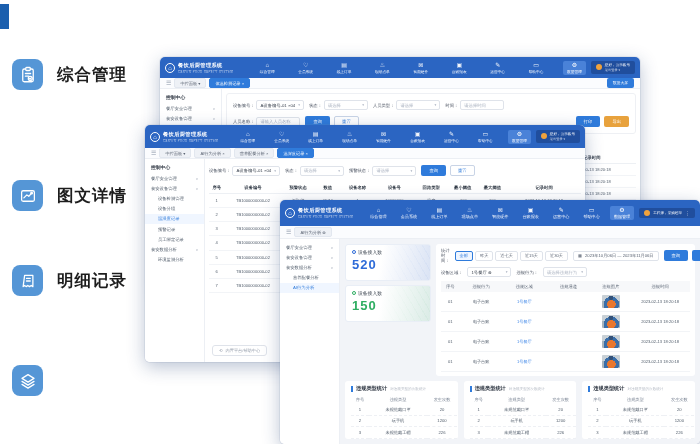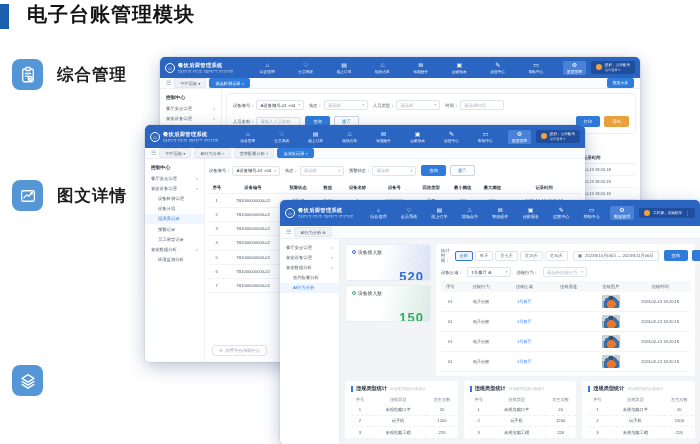--- a/index.html
+++ b/index.html
@@ -84,21 +84,21 @@
   .w1 .data-table{margin-top:18px;}
   .w2 .data-table{margin-top:4px;}
   .w2 td{padding:4px 2px;word-break:break-all;line-height:1.25;}
 
   
   .top-split{display:flex;gap:5px;flex:0 0 auto;}
   .stats-col{display:flex;flex-direction:column;gap:4px;width:86px;flex:0 0 auto;}
   .stat-card{height:37px;border:1px solid #e9eef6;border-radius:3px;padding:4px 6px;position:relative;overflow:hidden;background:#fff;}
   .stat-card .sc-label{display:flex;align-items:center;gap:2px;font-size:4.8px;color:#333c48;position:relative;z-index:1;}
   .sc-dot{width:4px;height:4px;border-radius:50%;border:1px solid currentColor;display:inline-block;}
-  .stat-card .sc-value{font-size:13px;font-weight:bold;margin-top:14px;position:relative;z-index:1;letter-spacing:1px;text-align:right;}
+  .stat-card .sc-value{font-size:13px;font-weight:bold;margin-top:2px;position:relative;z-index:1;letter-spacing:1px;}
   .stat-card.t0{background:linear-gradient(100deg,#fff 42%,rgba(47,107,216,.12)),repeating-linear-gradient(60deg,transparent 0 5px,rgba(47,107,216,.05) 5px 6px);}
   .stat-card.t1{background:linear-gradient(100deg,#fff 42%,rgba(228,87,61,.12)),repeating-linear-gradient(60deg,transparent 0 5px,rgba(228,87,61,.05) 5px 6px);}
   .stat-card.t2{background:linear-gradient(100deg,#fff 42%,rgba(47,174,98,.12)),repeating-linear-gradient(60deg,transparent 0 5px,rgba(47,174,98,.05) 5px 6px);}
   .t0 .sc-value,.t0 .sc-dot{color:#2e6bd8;}
   .t1 .sc-value,.t1 .sc-dot{color:#e4573d;}
   .t2 .sc-value,.t2 .sc-dot{color:#2fae62;}
 
   .right-panel{flex:1;background:#fff;border-radius:3px;padding:4px 5px;display:flex;flex-direction:column;gap:4px;min-width:0;}
   .seg{display:flex;gap:2px;}
   .opt{font-size:4.2px;padding:1.5px 4px;border:1px solid #dfe3ea;border-radius:2px;color:#5a6372;background:#fff;white-space:nowrap;}
@@ -123,21 +123,20 @@
 
   .footer-pill{position:absolute;left:7px;bottom:6px;border:1px solid #dfe3ea;border-radius:3px;padding:2px 6px;
     font-size:4.2px;color:#99a1ae;display:flex;align-items:center;gap:3px;background:#fff;white-space:nowrap;}
 </style>
 </head>
 <body>
 
 <div id="canvas">
 
   <div class="page-title-bar"></div>
-  <div class="page-title">电子台账管理模块</div>
 
   <div class="feature" style="top:59px;">
     <div class="fico">
       <svg width="18" height="18" viewBox="0 0 24 24" fill="none" stroke="#fff" stroke-width="1.7" stroke-linecap="round" stroke-linejoin="round">
         <rect x="5" y="4" width="14" height="17" rx="2"></rect>
           <rect x="9" y="2" width="6" height="4" rx="1" fill="#5596d6"></rect>
         <line x1="8.5" y1="10" x2="15.5" y2="10"></line>
           <line x1="8.5" y1="13.5" x2="13" y2="13.5"></line>
         <circle cx="15" cy="16.5" r="2.6"></circle>
           <path d="M14 16.6l.8.8 1.4-1.5"></path>
@@ -148,20 +147,30 @@
   <div class="feature" style="top:180px;">
     <div class="fico">
       <svg width="18" height="18" viewBox="0 0 24 24" fill="none" stroke="#fff" stroke-width="1.7" stroke-linecap="round" stroke-linejoin="round">
         <rect x="3.5" y="5" width="17" height="14" rx="2"></rect>
           <polyline points="6.5,14.5 10.5,10.5 13,12.5 17,8"></polyline>
           <circle cx="16.8" cy="8.2" r="1.1"></circle>
       </svg>
     </div>
     <div class="flabel">图文详情</div>
   </div>
+  <div class="feature" style="top:265px;">
+    <div class="fico">
+      <svg width="18" height="18" viewBox="0 0 24 24" fill="none" stroke="#fff" stroke-width="1.7" stroke-linecap="round" stroke-linejoin="round">
+        <path d="M6.5 3.5h11v15l-2.2-1.6-2.3,1.6-2.3-1.6-2.2,1.6-2,-1.6-2,1.6z" transform="translate(1,1)"></path>
+        <line x1="10" y1="8.5" x2="15" y2="8.5"></line>
+          <line x1="10" y1="12" x2="15" y2="12"></line>
+      </svg>
+    </div>
+    <div class="flabel">明细记录</div>
+  </div>
   <div class="feature" style="top:365px;">
     <div class="fico">
       <svg width="18" height="18" viewBox="0 0 24 24" fill="none" stroke="#fff" stroke-width="1.7" stroke-linecap="round" stroke-linejoin="round">
         <path d="M12 3.5L20 8.5 12 13.5 4 8.5z"></path>
           <path d="M4 12.5l8 5 8-5"></path>
           <path d="M4 16.5l8 5 8-5"></path>
       </svg>
     </div>
   </div>
 

